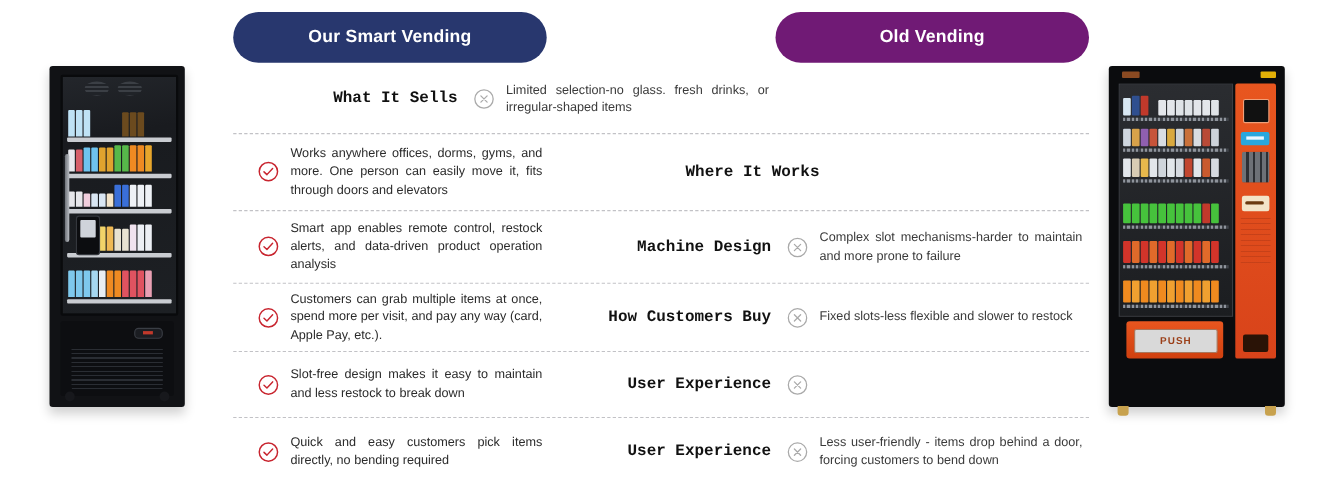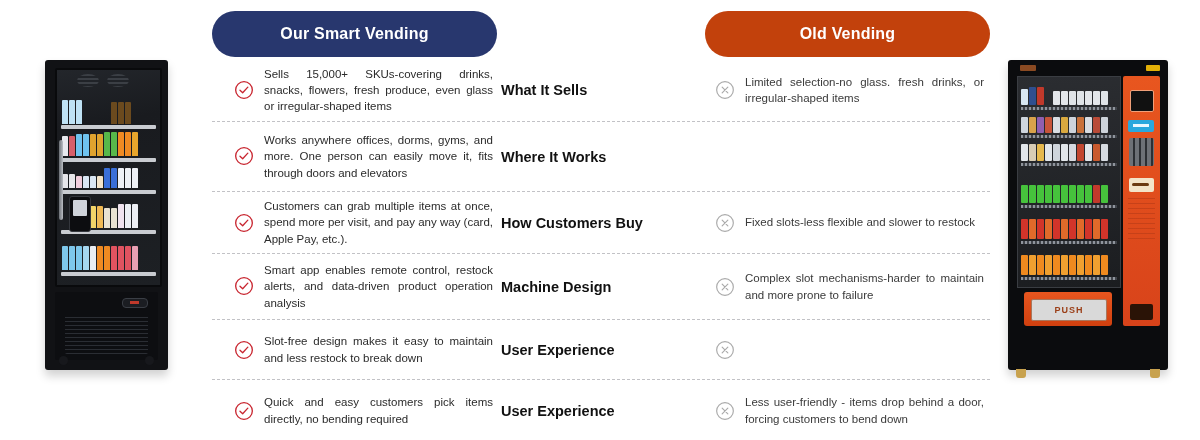--- a/index.html
+++ b/index.html
@@ -81,28 +81,28 @@
   .vfoot.l{left:8px;} .vfoot.r{right:8px;}
 
   
   .table{position:absolute;left:212px;top:0;width:778px;height:440px;margin-top:11px;}
 
   .head-row{position:relative;height:48px;}
   .pill{position:absolute;top:0;height:46px;border-radius:23px;
     display:flex;align-items:center;justify-content:center;}
   .pill span{font-size:16px;font-weight:700;color:#ffffff;letter-spacing:.2px;}
   .pill-good{left:0;width:285px;background:#28376e;}
-  .pill-bad{left:493px;width:285px;background:#c2410c;}
+  .pill-bad{left:493px;width:285px;background:#701a75;}
 
   .rows{position:relative;}
   .row{display:flex;align-items:center;position:relative;box-sizing:border-box;}
   .row + .row{border-top:1px dashed #c2c2c6;}
 
   .cell-left{width:285px;display:flex;align-items:center;gap:10px;padding:8px 4px 8px 22px;box-sizing:border-box;}
-  .cell-mid{width:208px;display:flex;align-items:center;justify-content:flex-start;padding:0 4px;box-sizing:border-box;}
+  .cell-mid{width:208px;display:flex;align-items:center;justify-content:flex-end;padding:0 4px;box-sizing:border-box;font-family:Liberation Mono, monospace;}
   .cell-right{width:285px;display:flex;align-items:center;gap:10px;padding:8px 6px 8px 10px;box-sizing:border-box;}
 
   .icon{flex:0 0 auto;width:20px;height:20px;}
   .feature-text{font-size:11.5px;line-height:1.42;color:#2b2b2b;text-align:justify;}
   .cell-right .feature-text{color:#3a3a3a;}
   .mid-label{font-size:14.5px;font-weight:700;color:#111111;text-align:center;white-space:nowrap;}
 </style>
 </head>
 <body>
 
@@ -207,86 +207,79 @@
       <div class="pill pill-good">
         <span>Our Smart Vending</span>
       </div>
       <div class="pill pill-bad">
         <span>Old Vending</span>
       </div>
     </div>
 
     <div class="rows" id="rows">
         <div class="row" style="height: 62px;">
+          <div class="cell-mid">
+            <div class="mid-label">What It Sells</div>
+          </div>
+          <div class="cell-right">
+            <span class="icon"><svg viewBox="0 0 24 24" width="20" height="20">
+                <circle cx="12" cy="12" r="10" fill="none" stroke="#aaaaaa" stroke-width="1.4"></circle>
+                <path d="M8.6 8.6 L15.4 15.4 M15.4 8.6 L8.6 15.4" fill="none" stroke="#aaaaaa" stroke-width="1.4" stroke-linecap="round"></path>
+              </svg></span>
+            <div class="feature-text">Limited selection-no glass. fresh drinks, or irregular-shaped items</div>
+          </div>
+        </div>
+        <div class="row" style="height: 70px; gap: 44px;">
           <div class="cell-left">
             <span class="icon"><svg viewBox="0 0 24 24" width="20" height="20">
                 <circle cx="12" cy="12" r="10" fill="none" stroke="#c8252f" stroke-width="1.6"></circle>
                 <path d="M7.2 12.3 L10.4 15.3 L16.6 8.6" fill="none" stroke="#c8252f" stroke-width="1.6" stroke-linecap="round" stroke-linejoin="round"></path>
               </svg></span>
-            <div class="feature-text">Sells 15,000+ SKUs-covering drinks, snacks, flowers, fresh produce, even glass or irregular-shaped items</div>
-          </div>
-          <div class="cell-mid">
-            <div class="mid-label">What It Sells</div>
+            <div class="feature-text">Works anywhere offices, dorms, gyms, and more. One person can easily move it, fits through doors and elevators</div>
+          </div>
+          <div class="cell-mid">
+            <div class="mid-label">Where It Works</div>
+          </div>
+        </div>
+        <div class="row" style="height: 66px;">
+          <div class="cell-left">
+            <span class="icon"><svg viewBox="0 0 24 24" width="20" height="20">
+                <circle cx="12" cy="12" r="10" fill="none" stroke="#c8252f" stroke-width="1.6"></circle>
+                <path d="M7.2 12.3 L10.4 15.3 L16.6 8.6" fill="none" stroke="#c8252f" stroke-width="1.6" stroke-linecap="round" stroke-linejoin="round"></path>
+              </svg></span>
+            <div class="feature-text">Smart app enables remote control, restock alerts, and data-driven product operation analysis</div>
+          </div>
+          <div class="cell-mid">
+            <div class="mid-label">Machine Design</div>
           </div>
           <div class="cell-right">
             <span class="icon"><svg viewBox="0 0 24 24" width="20" height="20">
                 <circle cx="12" cy="12" r="10" fill="none" stroke="#aaaaaa" stroke-width="1.4"></circle>
                 <path d="M8.6 8.6 L15.4 15.4 M15.4 8.6 L8.6 15.4" fill="none" stroke="#aaaaaa" stroke-width="1.4" stroke-linecap="round"></path>
               </svg></span>
-            <div class="feature-text">Limited selection-no glass. fresh drinks, or irregular-shaped items</div>
-          </div>
-        </div>
-        <div class="row" style="height: 70px;">
+            <div class="feature-text">Complex slot mechanisms-harder to maintain and more prone to failure</div>
+          </div>
+        </div>
+        <div class="row" style="height: 62px;">
           <div class="cell-left">
             <span class="icon"><svg viewBox="0 0 24 24" width="20" height="20">
                 <circle cx="12" cy="12" r="10" fill="none" stroke="#c8252f" stroke-width="1.6"></circle>
                 <path d="M7.2 12.3 L10.4 15.3 L16.6 8.6" fill="none" stroke="#c8252f" stroke-width="1.6" stroke-linecap="round" stroke-linejoin="round"></path>
               </svg></span>
-            <div class="feature-text">Works anywhere offices, dorms, gyms, and more. One person can easily move it, fits through doors and elevators</div>
-          </div>
-          <div class="cell-mid">
-            <div class="mid-label">Where It Works</div>
-          </div>
-        </div>
-        <div class="row" style="height: 62px;">
-          <div class="cell-left">
-            <span class="icon"><svg viewBox="0 0 24 24" width="20" height="20">
-                <circle cx="12" cy="12" r="10" fill="none" stroke="#c8252f" stroke-width="1.6"></circle>
-                <path d="M7.2 12.3 L10.4 15.3 L16.6 8.6" fill="none" stroke="#c8252f" stroke-width="1.6" stroke-linecap="round" stroke-linejoin="round"></path>
-              </svg></span>
             <div class="feature-text">Customers can grab multiple items at once, spend more per visit, and pay any way (card, Apple Pay, etc.).</div>
           </div>
           <div class="cell-mid">
             <div class="mid-label">How Customers Buy</div>
           </div>
           <div class="cell-right">
             <span class="icon"><svg viewBox="0 0 24 24" width="20" height="20">
                 <circle cx="12" cy="12" r="10" fill="none" stroke="#aaaaaa" stroke-width="1.4"></circle>
                 <path d="M8.6 8.6 L15.4 15.4 M15.4 8.6 L8.6 15.4" fill="none" stroke="#aaaaaa" stroke-width="1.4" stroke-linecap="round"></path>
               </svg></span>
             <div class="feature-text">Fixed slots-less flexible and slower to restock</div>
-          </div>
-        </div>
-        <div class="row" style="height: 66px;">
-          <div class="cell-left">
-            <span class="icon"><svg viewBox="0 0 24 24" width="20" height="20">
-                <circle cx="12" cy="12" r="10" fill="none" stroke="#c8252f" stroke-width="1.6"></circle>
-                <path d="M7.2 12.3 L10.4 15.3 L16.6 8.6" fill="none" stroke="#c8252f" stroke-width="1.6" stroke-linecap="round" stroke-linejoin="round"></path>
-              </svg></span>
-            <div class="feature-text">Smart app enables remote control, restock alerts, and data-driven product operation analysis</div>
-          </div>
-          <div class="cell-mid">
-            <div class="mid-label">Machine Design</div>
-          </div>
-          <div class="cell-right">
-            <span class="icon"><svg viewBox="0 0 24 24" width="20" height="20">
-                <circle cx="12" cy="12" r="10" fill="none" stroke="#aaaaaa" stroke-width="1.4"></circle>
-                <path d="M8.6 8.6 L15.4 15.4 M15.4 8.6 L8.6 15.4" fill="none" stroke="#aaaaaa" stroke-width="1.4" stroke-linecap="round"></path>
-              </svg></span>
-            <div class="feature-text">Complex slot mechanisms-harder to maintain and more prone to failure</div>
           </div>
         </div>
         <div class="row" style="height: 60px;">
           <div class="cell-left">
             <span class="icon"><svg viewBox="0 0 24 24" width="20" height="20">
                 <circle cx="12" cy="12" r="10" fill="none" stroke="#c8252f" stroke-width="1.6"></circle>
                 <path d="M7.2 12.3 L10.4 15.3 L16.6 8.6" fill="none" stroke="#c8252f" stroke-width="1.6" stroke-linecap="round" stroke-linejoin="round"></path>
               </svg></span>
             <div class="feature-text">Slot-free design makes it easy to maintain and less restock to break down</div>
           </div>

